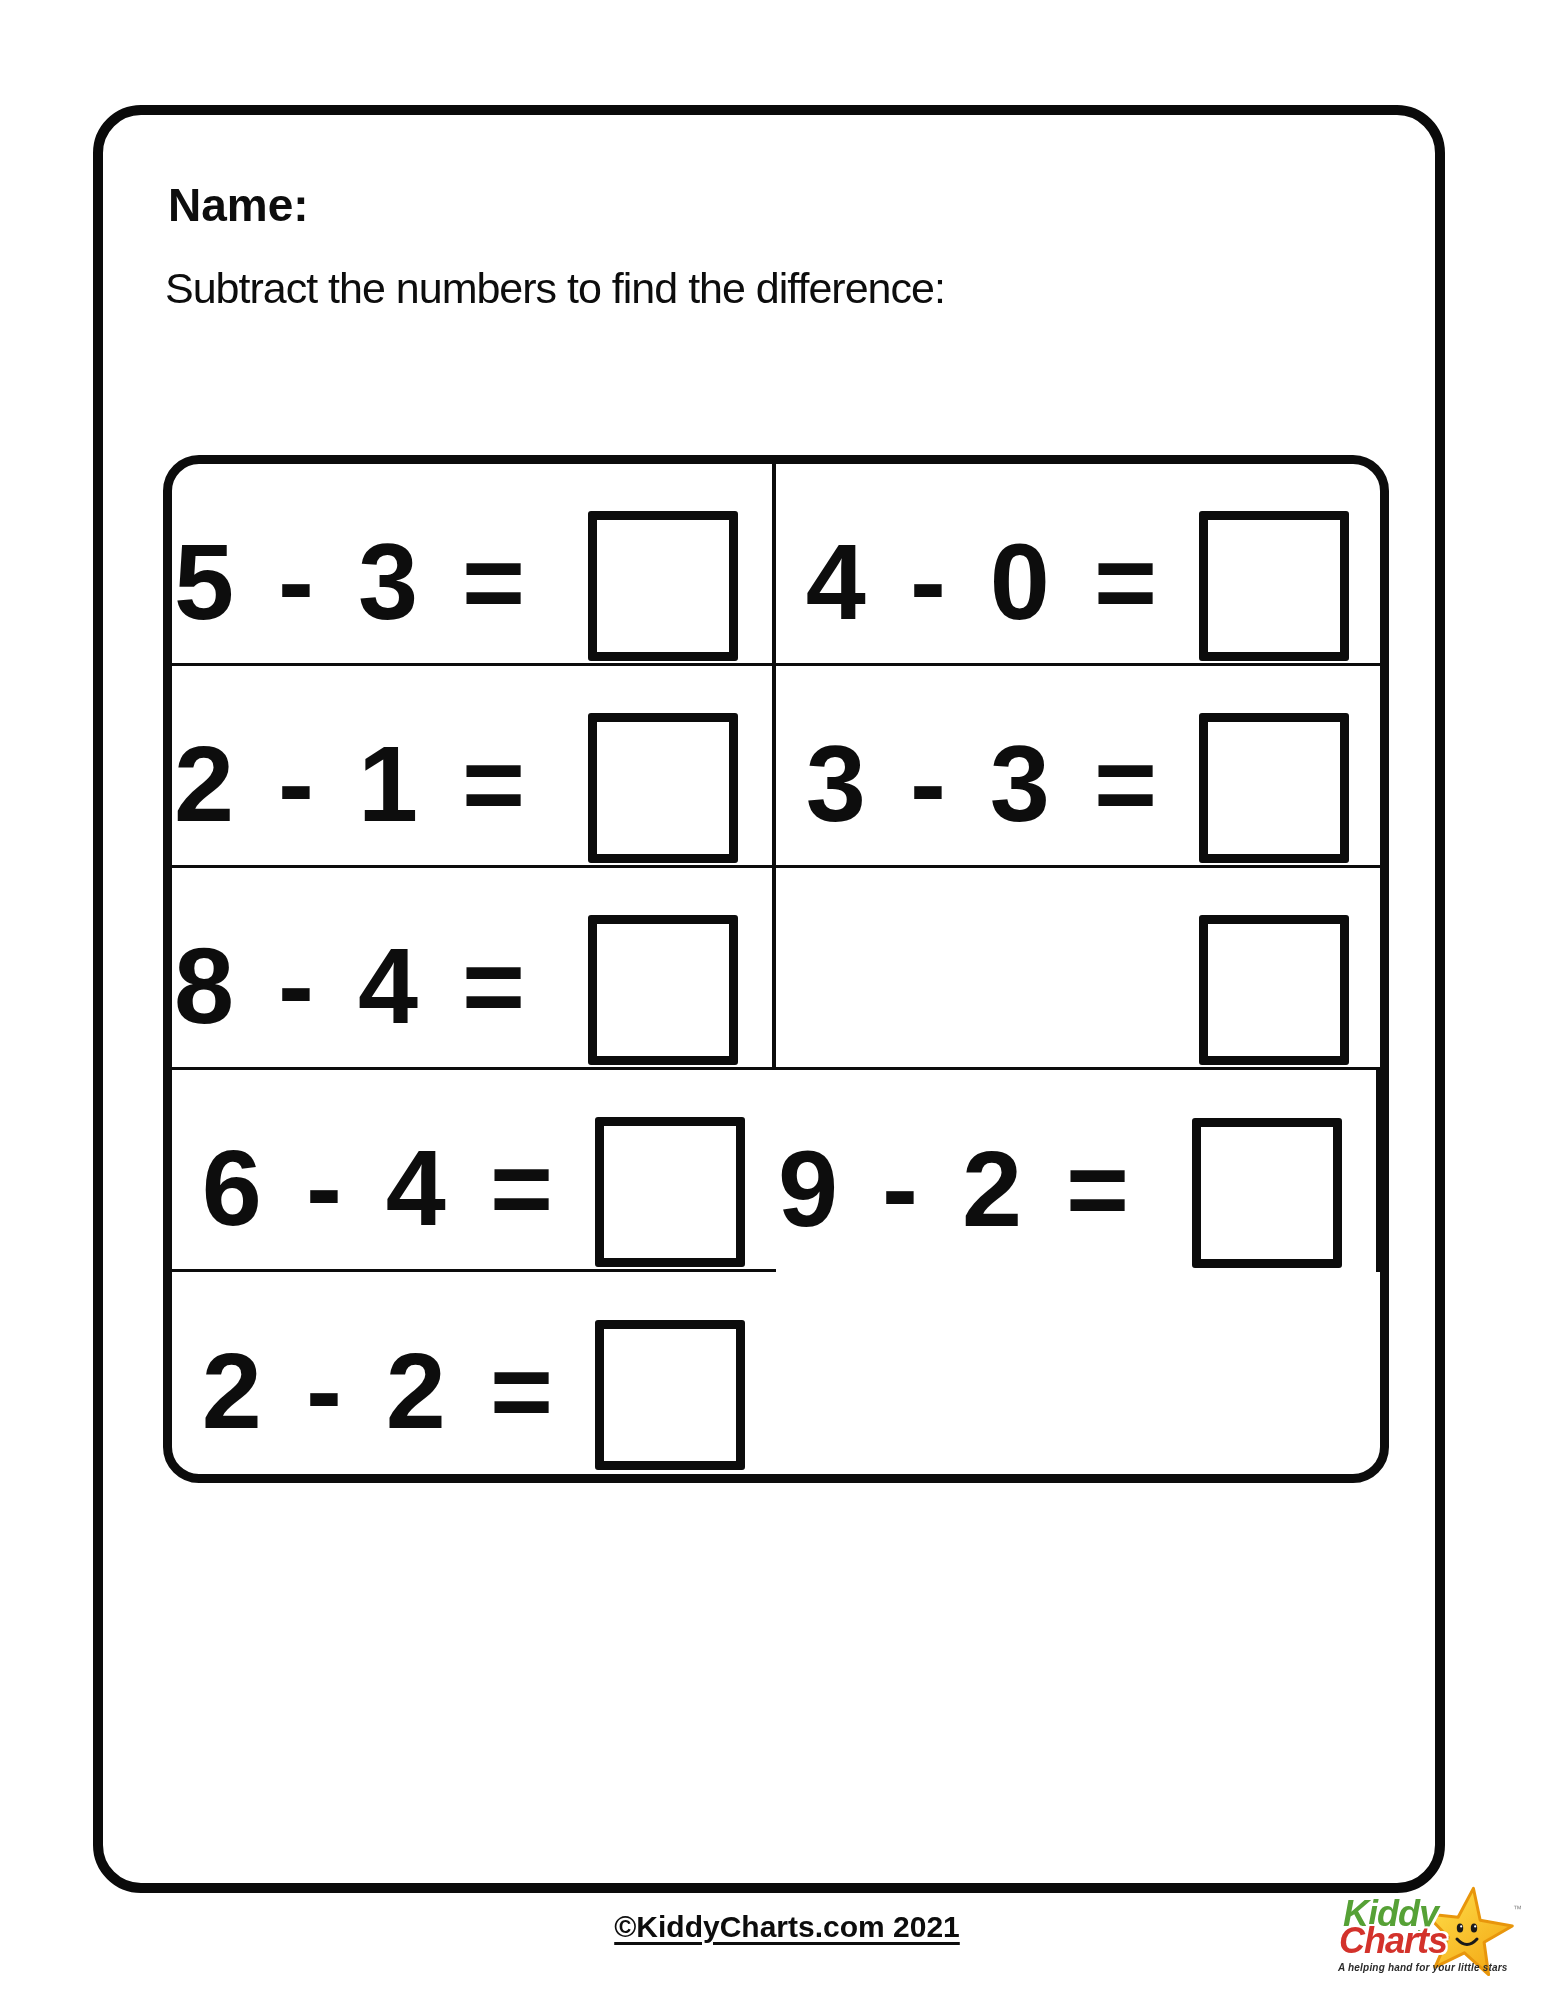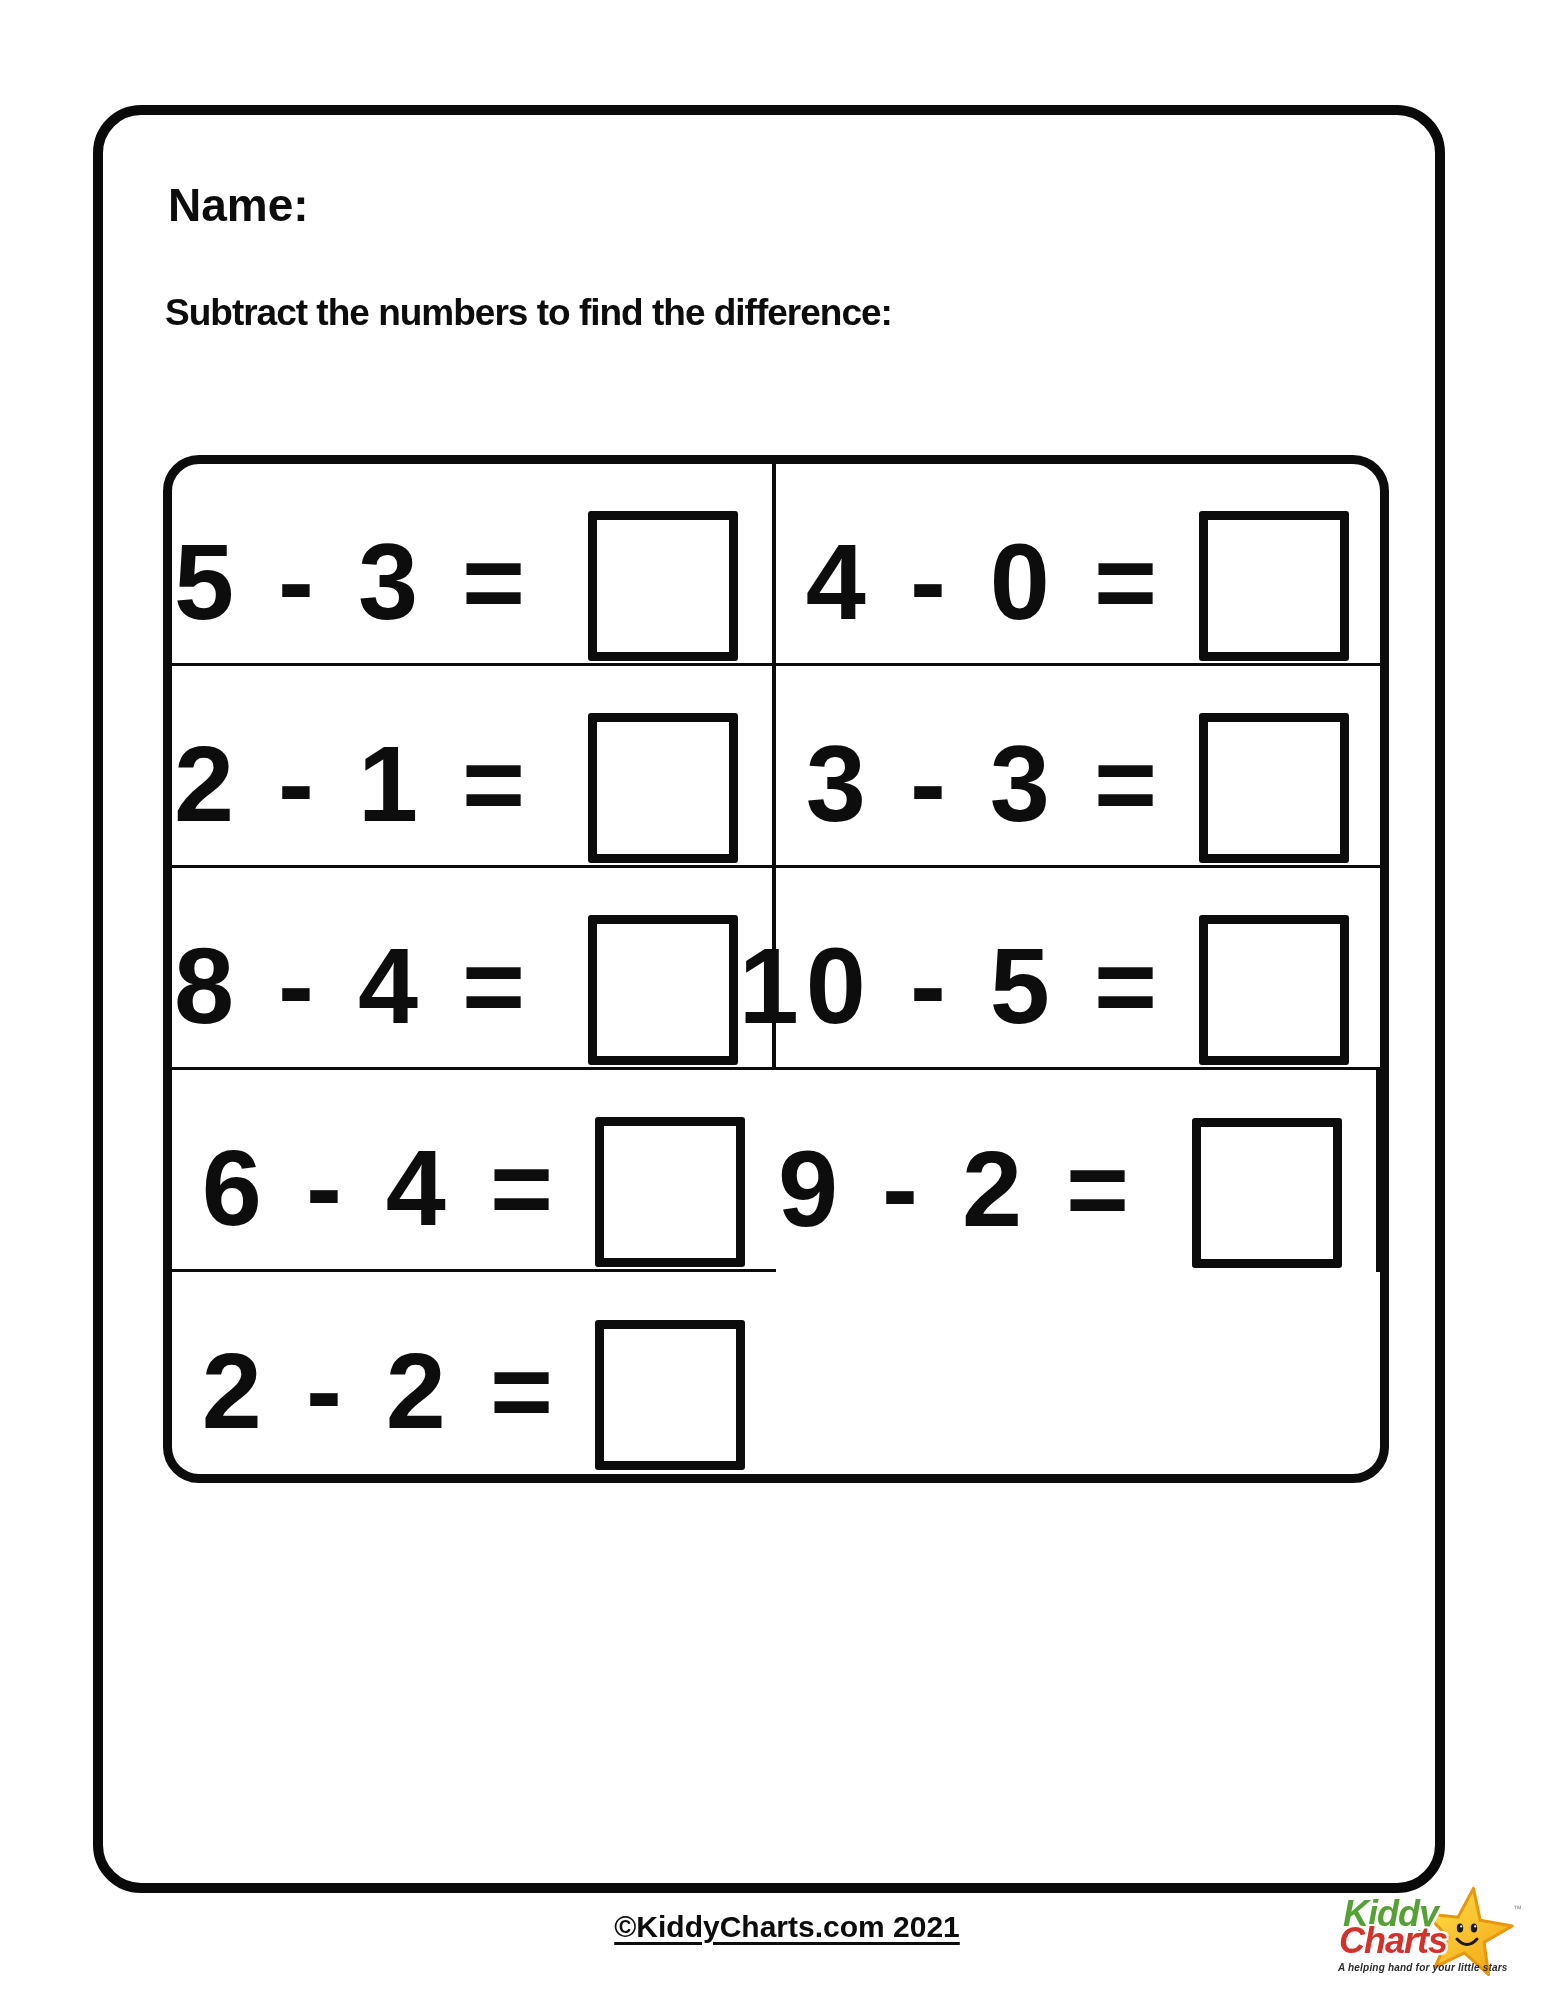--- a/index.html
+++ b/index.html
@@ -9,21 +9,21 @@
   }
   
   .page-border{
     position:absolute;left:93px;top:105px;width:1352px;height:1788px;
     border:10px solid #0a0a0a;border-radius:48px;box-sizing:border-box;background:#fff;
   }
   .name-label{
     position:absolute;left:168px;top:178px;font-size:46px;font-weight:bold;letter-spacing:0px;
   }
   .instruction{
-    position:absolute;left:165px;top:292px;font-size:37px;font-weight:bold;letter-spacing:-1px;white-space:nowrap;
+    position:absolute;left:165px;top:264px;font-size:43px;font-weight:normal;letter-spacing:-1px;white-space:nowrap;
   }
   
   .worksheet-table{
     position:absolute;left:163px;top:455px;width:1226px;height:1028px;box-sizing:border-box;
     border:9px solid #0c0c0c;border-radius:36px;overflow:hidden;background:#fff;
     display:grid;grid-template-columns:1fr 1fr;grid-template-rows:repeat(5,1fr);
   }
   .cell{position:relative;box-sizing:border-box;border-bottom:3px solid #0c0c0c;}
   .cell.col-left{border-right:4px solid #0c0c0c;}
   .cell.row-5{border-bottom:none;}
@@ -88,21 +88,20 @@
     <div class="cell col-right row-2">
       <span class="problem">3 - 3 =</span>
       <div class="answer-box"></div>
     </div>
 
     <div class="cell col-left row-3">
       <span class="problem">8 - 4 =</span>
       <div class="answer-box"></div>
     </div>
     <div class="cell col-right row-3">
-      <span class="problem">10 - 5 =</span>
       <div class="answer-box"></div>
     </div>
 
     <div class="cell col-right row-4">
       <span class="problem">6 - 4 =</span>
       <div class="answer-box"></div>
     </div>
 
     <div class="cell col-left row-5">
       <span class="problem">9 - 2 =</span>

